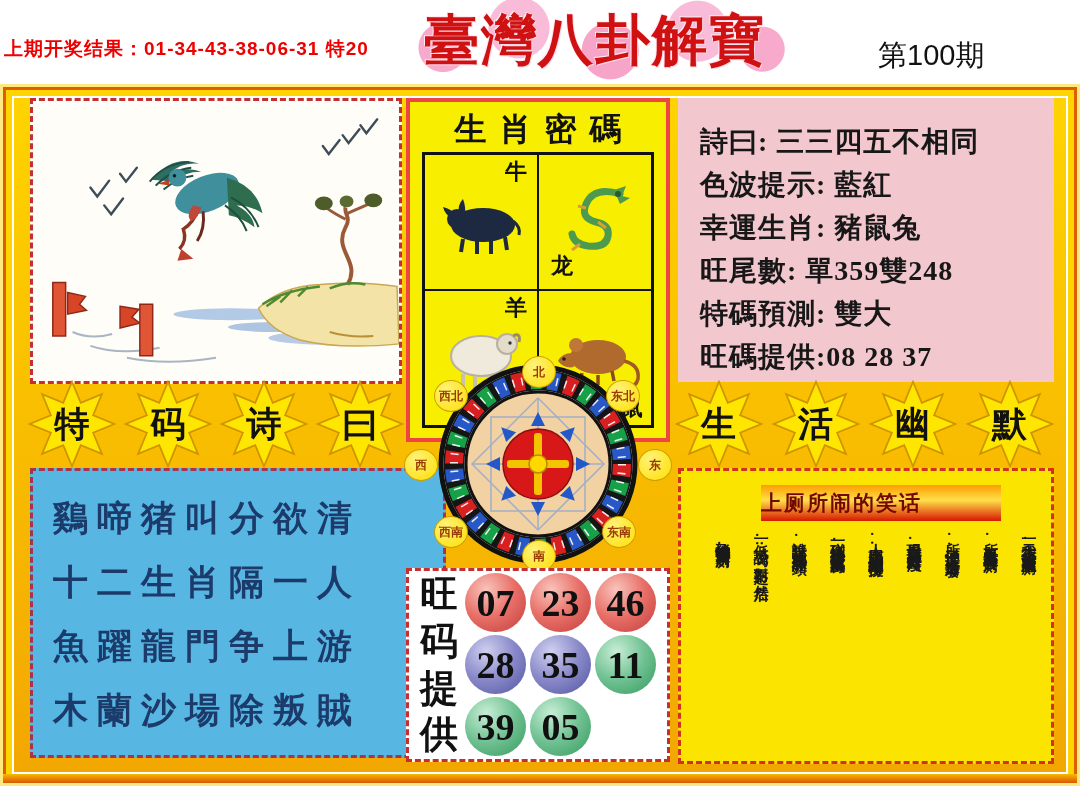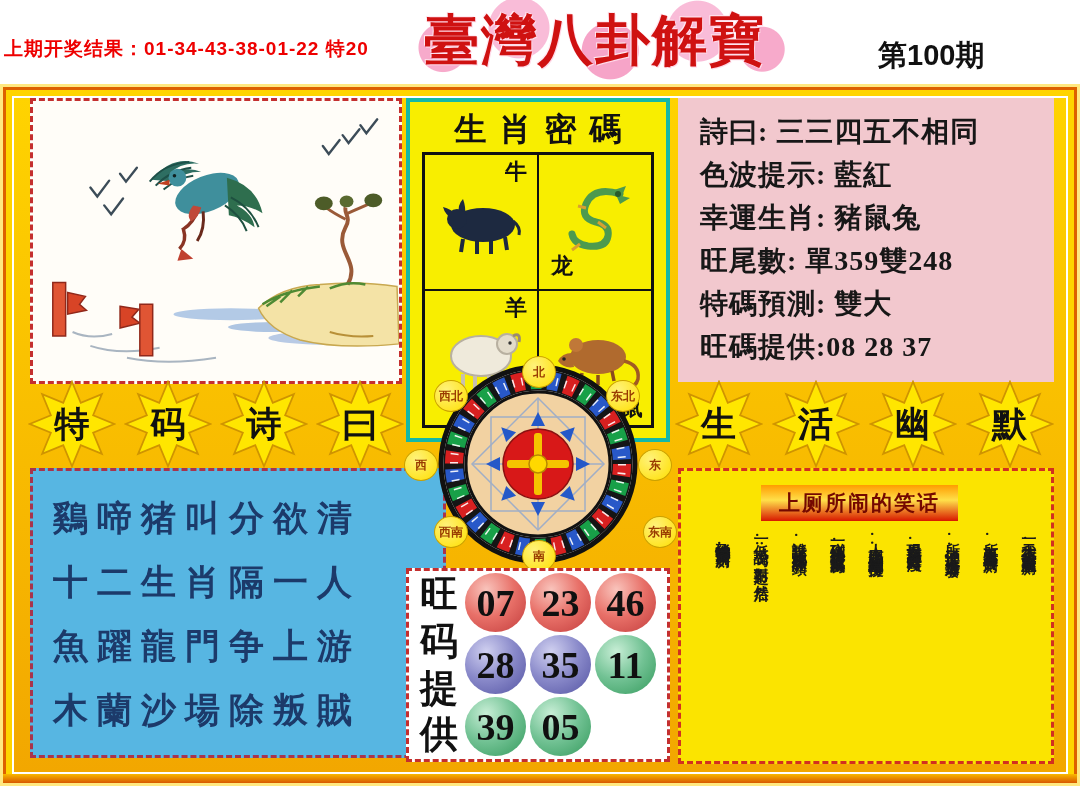--- a/index.html
+++ b/index.html
@@ -12,21 +12,21 @@
   .title-wrap{position:absolute;left:405px;top:0;width:380px;height:82px;text-align:center;
         background:
           radial-gradient(circle at 10% 58%, #f7aacb 0 24px, rgba(247,170,203,0) 25px),
           radial-gradient(circle at 30% 34%, #f9bcd8 0 30px, rgba(249,188,216,0) 31px),
           radial-gradient(circle at 54% 62%, #f6a4c8 0 28px, rgba(246,164,200,0) 29px),
           radial-gradient(circle at 77% 38%, #f9bcd8 0 30px, rgba(249,188,216,0) 31px),
           radial-gradient(circle at 94% 60%, #f7aacb 0 22px, rgba(247,170,203,0) 23px);}
   .main-title{font-size:55px;font-weight:bold;color:#cf1111;line-height:82px;letter-spacing:2px;
         text-shadow:1px 1px 0 #ffd9e8, -1px -1px 0 #ffe9f2;}
   .issue-number{position:absolute;left:878px;top:36px;font-family:"Liberation Sans","DejaVu Sans",sans-serif;
-        font-weight:bold;font-size:29px;color:#111;}
+        font-weight:normal;font-size:29px;color:#111;}
 
   
   .gold-frame{position:absolute;left:0;top:84px;width:1080px;height:702px;
         background:linear-gradient(180deg,#ffd400,#f2a600);
         box-shadow:inset 0 0 0 3px #ffe880, inset 0 0 0 6px #dd6000,
                    inset 0 0 0 12px #ffd400, inset 0 0 0 14px #ffffff;}
   .gold-frame::after{content:"";position:absolute;left:3px;right:3px;bottom:3px;height:9px;
         background:linear-gradient(180deg,#f8b800,#d85800);}
 
   .box{position:absolute;z-index:2;box-sizing:border-box;}
@@ -42,70 +42,70 @@
   .star{position:relative;width:88px;height:88px;}
   .star svg{position:absolute;inset:0;width:100%;height:100%;}
   .star-char{position:absolute;inset:0;display:flex;align-items:center;justify-content:center;
         font-size:35px;font-weight:bold;color:#111;}
 
   .blue-poem-box{left:30px;top:468px;width:416px;height:290px;background:#57b6e2;
         border:3px dashed #a8344c;padding:16px 0 0 20px;}
   .poem-line{font-size:35px;font-weight:bold;color:#1c3a6a;letter-spacing:9px;line-height:64px;white-space:nowrap;}
 
   
-  .zodiac-box{left:406px;top:98px;width:264px;height:344px;background:#f8ee00;border:4px solid #14b8a6;}
+  .zodiac-box{left:406px;top:98px;width:264px;height:344px;background:#f8ee00;border:4px solid #ef4444;}
   .zodiac-title{text-align:center;font-size:32px;font-weight:bold;color:#111;letter-spacing:13px;
         margin-top:6px;text-indent:13px;}
   .zodiac-grid{position:absolute;left:12px;right:12px;top:50px;bottom:10px;
         display:grid;grid-template-columns:1fr 1fr;grid-template-rows:1fr 1fr;border:2px solid #111;}
   .zodiac-cell{position:relative;border:1px solid #111;}
   .zodiac-cell svg{position:absolute;left:50%;top:50%;transform:translate(-50%,-50%);}
   .zodiac-label{position:absolute;font-size:22px;font-weight:bold;color:#111;}
   .lbl-tr{top:2px;right:10px;} .lbl-bl{bottom:8px;left:12px;} .lbl-br{bottom:2px;right:8px;}
 
   .bagua-wheel{left:398px;top:362px;width:280px;height:204px;}
   .bagua-wheel svg{position:absolute;inset:0;}
   .compass-badge{position:absolute;width:32px;height:30px;border-radius:50%;z-index:3;
         background:radial-gradient(circle at 35% 30%,#fff27a,#ffdf00);border:1px solid #caa000;
         display:flex;align-items:center;justify-content:center;
         font-size:12px;font-weight:bold;color:#993b00;letter-spacing:0;}
   .c-n{left:124px;top:-6px;} .c-ne{left:208px;top:18px;} .c-e{left:240px;top:87px;}
-  .c-se{left:204px;top:154px;margin-left:41px;} .c-s{left:124px;top:178px;} .c-sw{left:36px;top:154px;}
+  .c-se{left:204px;top:154px;} .c-s{left:124px;top:178px;} .c-sw{left:36px;top:154px;}
   .c-w{left:6px;top:87px;} .c-nw{left:36px;top:18px;}
 
   .lucky-box{left:406px;top:568px;width:264px;height:194px;background:#fff;}
   .lucky-label{position:absolute;left:8px;top:2px;bottom:2px;width:44px;display:flex;
         flex-direction:column;justify-content:space-between;align-items:center;}
   .lucky-label-char{font-size:38px;font-weight:bold;color:#111;line-height:1.15;}
   .balls-grid{position:absolute;left:56px;top:2px;display:grid;
         grid-template-columns:repeat(3,64px);grid-template-rows:repeat(3,61px);gap:1px;}
   .number-ball{width:61px;height:59px;border-radius:50%;display:flex;align-items:center;justify-content:center;
         font-size:38px;font-weight:bold;color:#101010;}
   .ball-red{background:radial-gradient(circle at 35% 28%,#f9c4bc,#e87068 48%,#c23c3c);}
   .ball-purple{background:radial-gradient(circle at 35% 28%,#d0d0f0,#8a8aca 48%,#5353a2);}
   .ball-green{background:radial-gradient(circle at 35% 28%,#c8eed6,#72c294 48%,#349a5c);}
 
   
-  .pink-info-box{left:678px;top:98px;width:376px;height:284px;background:#f2c8ce;padding:12px 0 0 22px;}
+  .pink-info-box{left:678px;top:98px;width:376px;height:284px;background:#f2c8ce;padding:22px 0 0 22px;}
   .info-line{font-size:28px;font-weight:bold;color:#171717;line-height:43px;white-space:nowrap;letter-spacing:1px;}
 
   .joke-box{left:678px;top:468px;width:376px;height:296px;background:#fbe400;border:3px dashed #d23020;}
-  .joke-title-banner{position:absolute;left:80px;top:14px;width:197px;height:36px;
+  .joke-title-banner{position:absolute;left:80px;top:14px;width:240px;height:36px;
         background:linear-gradient(180deg,#ff9c00 0%,#ffe04a 42%,#d81800 100%);
-        text-align:center;line-height:36px;font-size:21px;font-weight:bold;color:#740800;letter-spacing:2px;}
+        text-align:left;line-height:36px;font-size:21px;font-weight:bold;color:#740800;letter-spacing:2px;}
   .joke-cols{position:absolute;left:12px;right:14px;top:60px;bottom:8px;
         writing-mode:vertical-rl;font-size:15px;font-weight:600;color:#1a1a1a;letter-spacing:1px;}
   .joke-column{margin-left:21px;line-height:1.15;}
 </style>
 </head>
 <body>
 
 <div class="page">
 
-  <div class="header-result">上期开奖结果：01-34-43-38-01-22 特20</div>
+  <div class="header-result">上期开奖结果：01-34-43-38-06-31 特20</div>
   <div class="title-wrap">
     <span class="main-title">臺灣八卦解寶圖</span>
   </div>
   <div class="issue-number">第100期</div>
 
   <div class="gold-frame"></div>
 
   <div class="box dashed painting-box">
     <svg viewBox="0 0 370 280">
 

